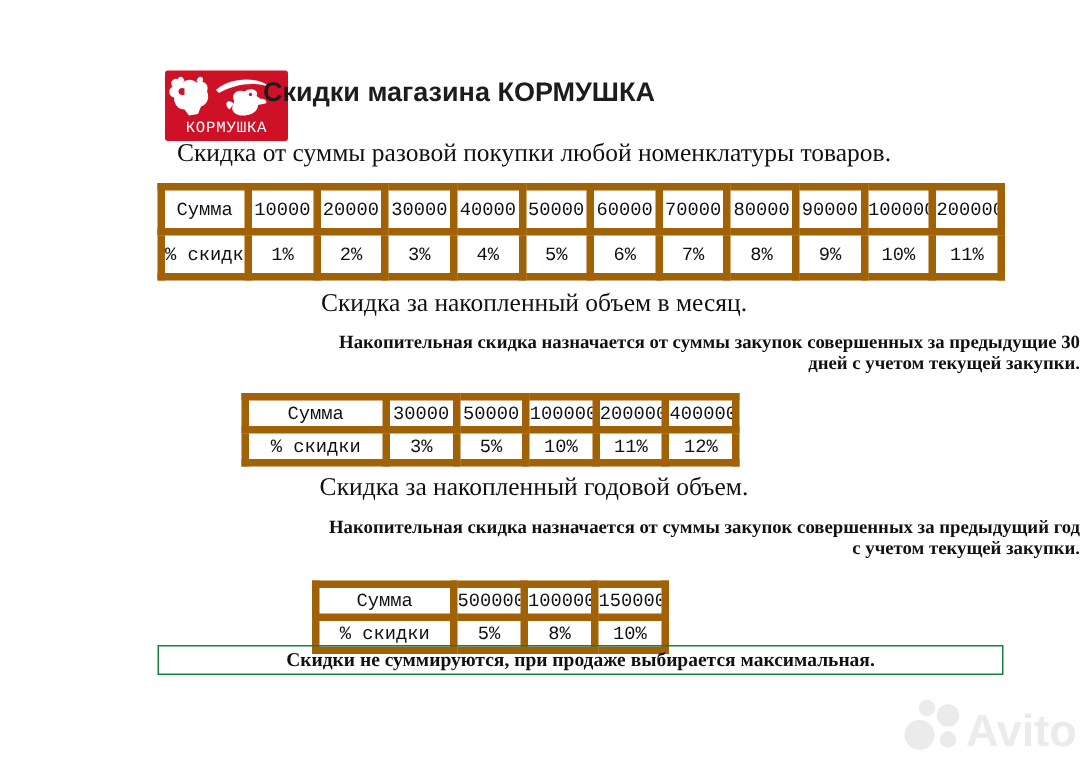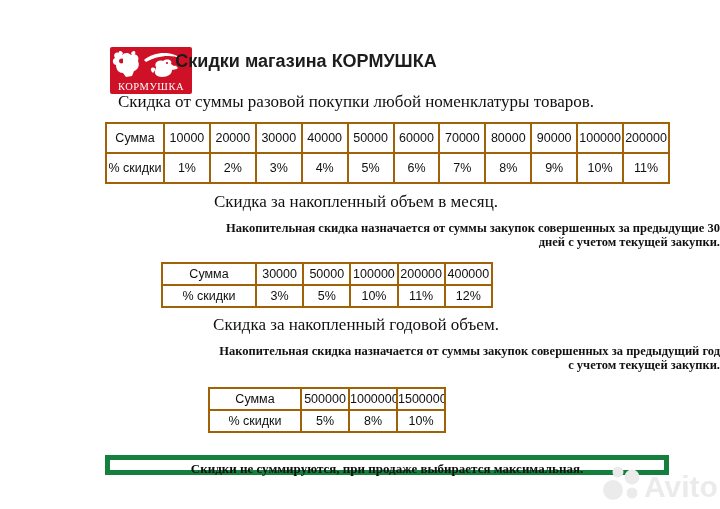--- a/index.html
+++ b/index.html
@@ -12,21 +12,21 @@
 
   
   .logo {
     position:absolute; left:110px; top:47px; width:82px; height:47px;
     background:#ce1126; border-radius:2px;
   }
   .logo-art { position:absolute; left:0; top:2px; width:82px; height:30px; }
   .logo-text {
     position:absolute; left:0; right:0; bottom:2px;
     text-align:center; color:#ffffff;
-    font-family:Liberation Serif, serif;
+    font-family:Liberation Mono, monospace;
     font-size:10.5px; letter-spacing:0.5px; white-space:nowrap;
   }
 
   
   .title {
     position:absolute; left:0; top:51px; width:612px; text-align:center;
     font-family:"Liberation Sans", sans-serif;
     font-weight:bold; font-size:18px; color:#1c1c1c;
   }
   .doc-heading {
@@ -39,34 +39,34 @@
   .doc-note {
     position:absolute; left:0; width:720px; text-align:right;
     font-weight:bold; font-size:12.5px; line-height:14px; color:#101010;
   }
   .n-month { top:221px; }
   .n-year  { top:344px; }
 
   
   table { border-collapse:collapse; table-layout:fixed; position:absolute; background:#fff; }
   td {
-    border:2px solid #a16207; text-align:center; vertical-align:middle;
-    font-family:Liberation Sans, sans-serif; font-size:12.5px; color:#101010;
+    border:5px solid #a16207; text-align:center; vertical-align:middle;
+    font-family:Liberation Mono, monospace; font-size:12.5px; color:#101010;
     overflow:hidden; white-space:nowrap;
   }
   .t-single { left:105px; top:122px; width:565px; }
   .t-single td { height:30px; }
   .t-month  { left:161px; top:262px; width:332px; }
   .t-month td, .t-year td { height:22px; }
   .t-year   { left:208px; top:387px; width:238px; }
 
   
   .footer-box {
-    position:absolute; left:105px; top:455px; width:564px; height:20px;
-    border:5px solid #15803d;
+    position:absolute; left:105px; top:430px; width:564px; height:20px;
+    border:1px solid #15803d;
     text-align:center; font-weight:bold; font-size:13px; line-height:18px;
     color:#101010;
   }
 
   
   .watermark { position:absolute; left:602px; top:463px; width:116px; height:44px; }
 </style>
 </head>
 <body>
 

